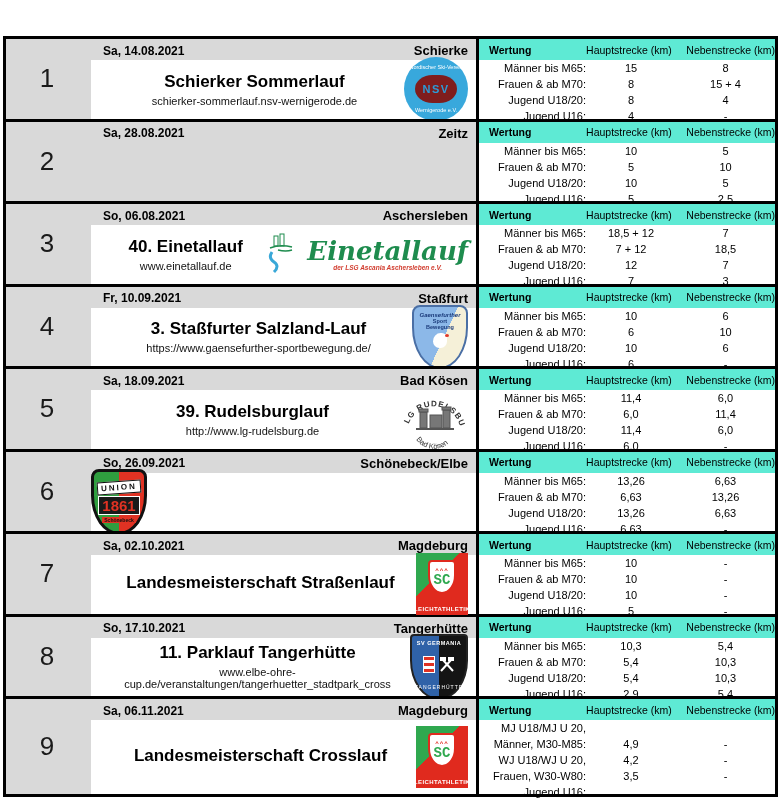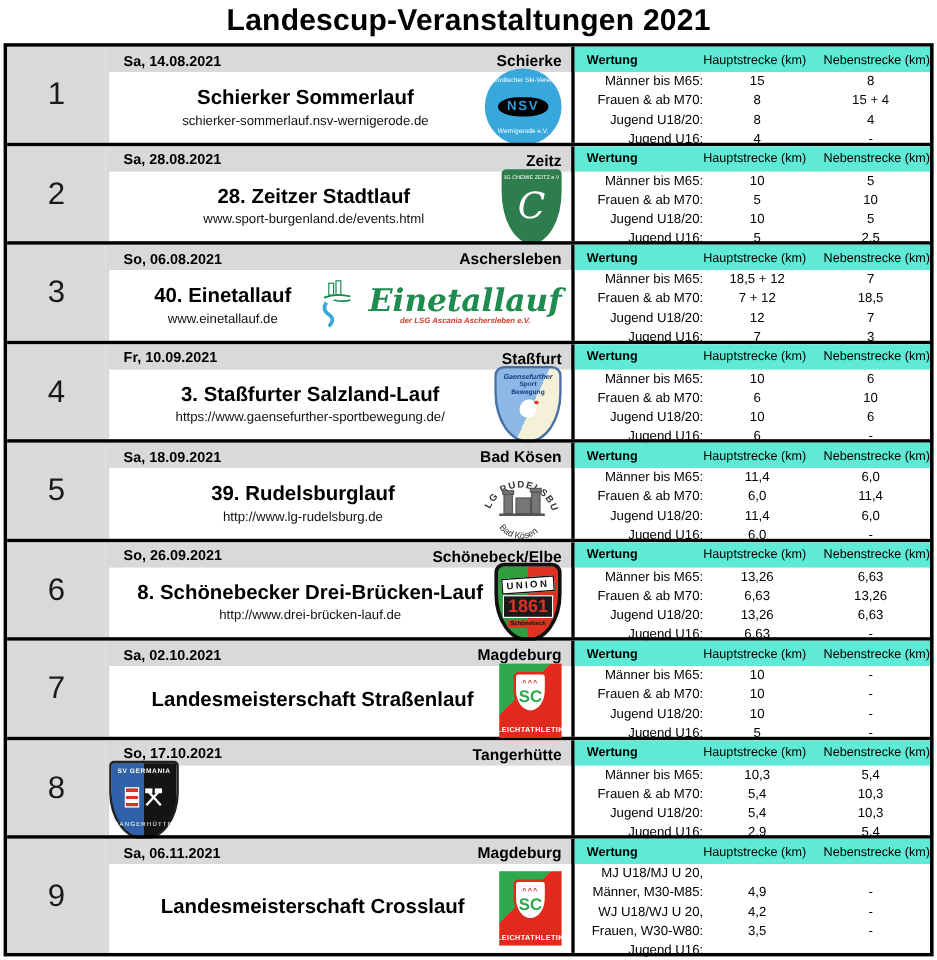--- a/index.html
+++ b/index.html
@@ -26,54 +26,53 @@
   .wh1 { width:107px; padding-left:10px; font-weight:bold; }
   .wh2 { width:90px; text-align:center; white-space:nowrap; }
   .wh3 { flex:1; text-align:center; white-space:nowrap;margin-left:13px; }
   .w-body { flex:1; display:flex; flex-direction:column; justify-content:center; font-size:11px; }
   .w-row { display:flex; line-height:16px; }
   .w-cat { width:107px; text-align:right; white-space:nowrap; }
   .w-haupt { width:90px; text-align:center; }
   .w-neben { flex:1; text-align:center; }
   
   .lg-nsv { width:64px; height:64px; border-radius:50%; background:#38a8dc; color:#fff; display:flex; flex-direction:column; align-items:center; justify-content:space-between; padding:7px 2px 8px; font-size:5.5px; text-align:center; }
-  .nsv-center { background:#000000; color:#2d9bd6; border-radius:50%/60%; width:42px; height:16px; display:flex; align-items:center; justify-content:center; font-weight:bold; font-size:11px; letter-spacing:1.5px; }
+  .nsv-center { background:#7f1d1d; color:#2d9bd6; border-radius:50%/60%; width:42px; height:28px; display:flex; align-items:center; justify-content:center; font-weight:bold; font-size:11px; letter-spacing:1.5px; }
   .lg-zeitz { width:50px; height:62px; background:#2e7d4e; border:2px solid #2e7d4e; border-radius:4px 4px 50% 50%/4px 4px 70% 70%; display:flex; flex-direction:column; align-items:center; overflow:hidden; }
   .zz-top { font-size:4.5px; color:#fff; padding-top:2px; white-space:nowrap; }
   .zz-c { flex:1; display:flex; align-items:center; color:#fff; font-family:"DejaVu Serif", serif; font-style:italic; font-size:30px; padding-bottom:6px; }
   .lg-einetal { display:flex; align-items:center; gap:11px; }
   .et-text { display:flex; flex-direction:column; align-items:center; }
   .et-main { font-family:"DejaVu Serif", serif; font-style:italic; font-weight:bold; color:#1e8c4e; font-size:26px; line-height:26px; white-space:nowrap; }
   .et-sub { color:#d13c2e; font-size:6.5px; font-style:italic; font-weight:bold; white-space:nowrap; }
   .lg-gaense { width:56px; height:64px; background:linear-gradient(115deg,#8cb8e8 55%,#f5f0d8 55%); border:2px solid #4a6fa5; border-radius:8px 8px 50% 50%/8px 8px 65% 65%; display:flex; flex-direction:column; align-items:center; color:#1a3a7a; font-weight:bold; text-align:center; padding-top:5px; }
   .gs-1 { font-size:6px; font-style:italic; }
   .gs-2,.gs-3 { font-size:5.5px; }
   .gs-goose { width:14px; height:15px; background:#fff; border-radius:60% 40% 50% 50%; margin-top:3px; position:relative; }
   .gs-goose:after { content:""; position:absolute; top:1px; right:-2px; width:4px; height:3px; background:#e0392a; border-radius:50%; }
   .lg-union { width:56px; height:66px; background:linear-gradient(90deg,#2f9e3f 50%,#e03223 50%); border:3px solid #111; border-radius:8px 8px 50% 50%/8px 8px 60% 60%; display:flex; flex-direction:column; align-items:center; justify-content:center; }
   .un-banner { background:#fff; color:#111; font-weight:bold; font-size:8px; letter-spacing:2px; padding:1px 3px; border:1px solid #111; transform:rotate(-4deg); white-space:nowrap; }
   .un-year { background:#1a1a1a; color:#e03223; font-weight:bold; font-size:15px; padding:0 3px; margin-top:2px; border:1px solid #fff; }
   .un-town { background:#e03223; color:#111; font-size:5px; font-weight:bold; margin-top:2px; padding:0 2px; }
   .lg-scm { width:52px; height:62px; background:linear-gradient(135deg,#2fa84f 38%,#e02a1e 38%); display:flex; flex-direction:column; align-items:center; justify-content:flex-end; padding-bottom:3px; position:relative; }
   .scm-shield { position:absolute; top:7px; left:50%; transform:translateX(-50%); width:28px; height:34px; background:#fff; border:2px solid #e02a1e; border-radius:4px 4px 50% 50%/4px 4px 55% 55%; display:flex; flex-direction:column; align-items:center; justify-content:center; }
   .scm-castle { color:#e02a1e; font-size:6px; line-height:6px; letter-spacing:1px; font-weight:bold; }
-  .scm-sc { color:#2fa84f; font-weight:bold; font-size:14px; line-height:14px; }
+  .scm-sc { color:#2fa84f; font-weight:bold; font-size:14px; line-height:14px;font-family:Liberation Mono, monospace; }
   .scm-la { color:#fff; font-weight:bold; font-size:6px; letter-spacing:0.4px; white-space:nowrap; }
   .lg-germ { width:58px; height:66px; background:linear-gradient(90deg,#2f62a8 50%,#141414 50%); border:2px solid #222; border-radius:4px 4px 50% 50%/4px 4px 60% 60%; display:flex; flex-direction:column; align-items:center; color:#fff; padding:4px 0 8px; }
   .gm-top { font-size:5.5px; font-weight:bold; letter-spacing:0.5px; white-space:nowrap; }
   .gm-mid { flex:1; display:flex; align-items:center; gap:3px; }
   .gm-crest { width:12px; height:17px; background:repeating-linear-gradient(180deg,#e03223 0 3px,#fff 3px 6px); border:1px solid #fff; }
   .gm-bot { font-size:5px; letter-spacing:1px; white-space:nowrap; }
   .lg-rud text { font-family:"Liberation Sans", sans-serif; fill:#333; }
 </style>
 </head>
 <body>
 
 <div class="page">
-  <div class="title">Landescup-Veranstaltungen 2021</div>
 
   <div class="table">
 
     <div class="row">
       <div class="num-cell">1</div>
       <div class="mid">
         <div class="date-bar">
           <span class="date">Sa, 14.08.2021</span>
           <span class="loc">Schierke</span>
         </div>
@@ -121,32 +120,20 @@
         </div>
       </div>
     </div>
 
     <div class="row">
       <div class="num-cell">2</div>
       <div class="mid">
         <div class="date-bar">
           <span class="date">Sa, 28.08.2021</span>
           <span class="loc">Zeitz</span>
-        </div>
-        <div class="content">
-          <div class="text">
-            <div class="event-name">28. Zeitzer Stadtlauf</div>
-            <div class="event-url">www.sport-burgenland.de/events.html</div>
-          </div>
-          <div class="logo-box">
-            <div class="lg-zeitz">
-              <div class="zz-top">SG CHEMIE ZEITZ e.V.</div>
-              <div class="zz-c">C</div>
-            </div>
-          </div>
         </div>
       </div>
       <div class="wertung">
         <div class="w-head">
           <span class="wh1">Wertung</span>
           <span class="wh2">Hauptstrecke (km)</span>
           <span class="wh3">Nebenstrecke (km)</span>
         </div>
         <div class="w-body">
           <div class="w-row">
@@ -350,24 +337,20 @@
     </div>
 
     <div class="row">
       <div class="num-cell">6</div>
       <div class="mid">
         <div class="date-bar">
           <span class="date">So, 26.09.2021</span>
           <span class="loc">Schönebeck/Elbe</span>
         </div>
         <div class="content">
-          <div class="text">
-            <div class="event-name">8. Schönebecker Drei-Brücken-Lauf</div>
-            <div class="event-url">http://www.drei-brücken-lauf.de</div>
-          </div>
           <div class="logo-box">
             <div class="lg-union">
               <div class="un-banner">UNION</div>
               <div class="un-year">1861</div>
               <div class="un-town">Schönebeck</div>
             </div>
           </div>
         </div>
       </div>
       <div class="wertung">
@@ -456,20 +439,24 @@
     </div>
 
     <div class="row">
       <div class="num-cell">8</div>
       <div class="mid">
         <div class="date-bar">
           <span class="date">So, 17.10.2021</span>
           <span class="loc">Tangerhütte</span>
         </div>
         <div class="content">
+          <div class="text">
+            <div class="event-name">11. Parklauf Tangerhütte</div>
+            <div class="event-url">www.elbe-ohre-cup.de/veranstaltungen/tangerhuetter_stadtpark_cross</div>
+          </div>
           <div class="logo-box">
             <div class="lg-germ">
               <div class="gm-top">SV GERMANIA</div>
               <div class="gm-mid">
                 <div class="gm-crest"></div>
                 <svg width="18" height="18" viewBox="0 0 18 18">
                   <line x1="3" y1="15" x2="13" y2="4" stroke="#fff" stroke-width="2"></line>
                   <line x1="15" y1="15" x2="5" y2="4" stroke="#fff" stroke-width="2"></line>
                   <rect x="10" y="1" width="6" height="4" fill="#fff"></rect>
                   <rect x="2" y="1" width="6" height="4" fill="#fff"></rect>

